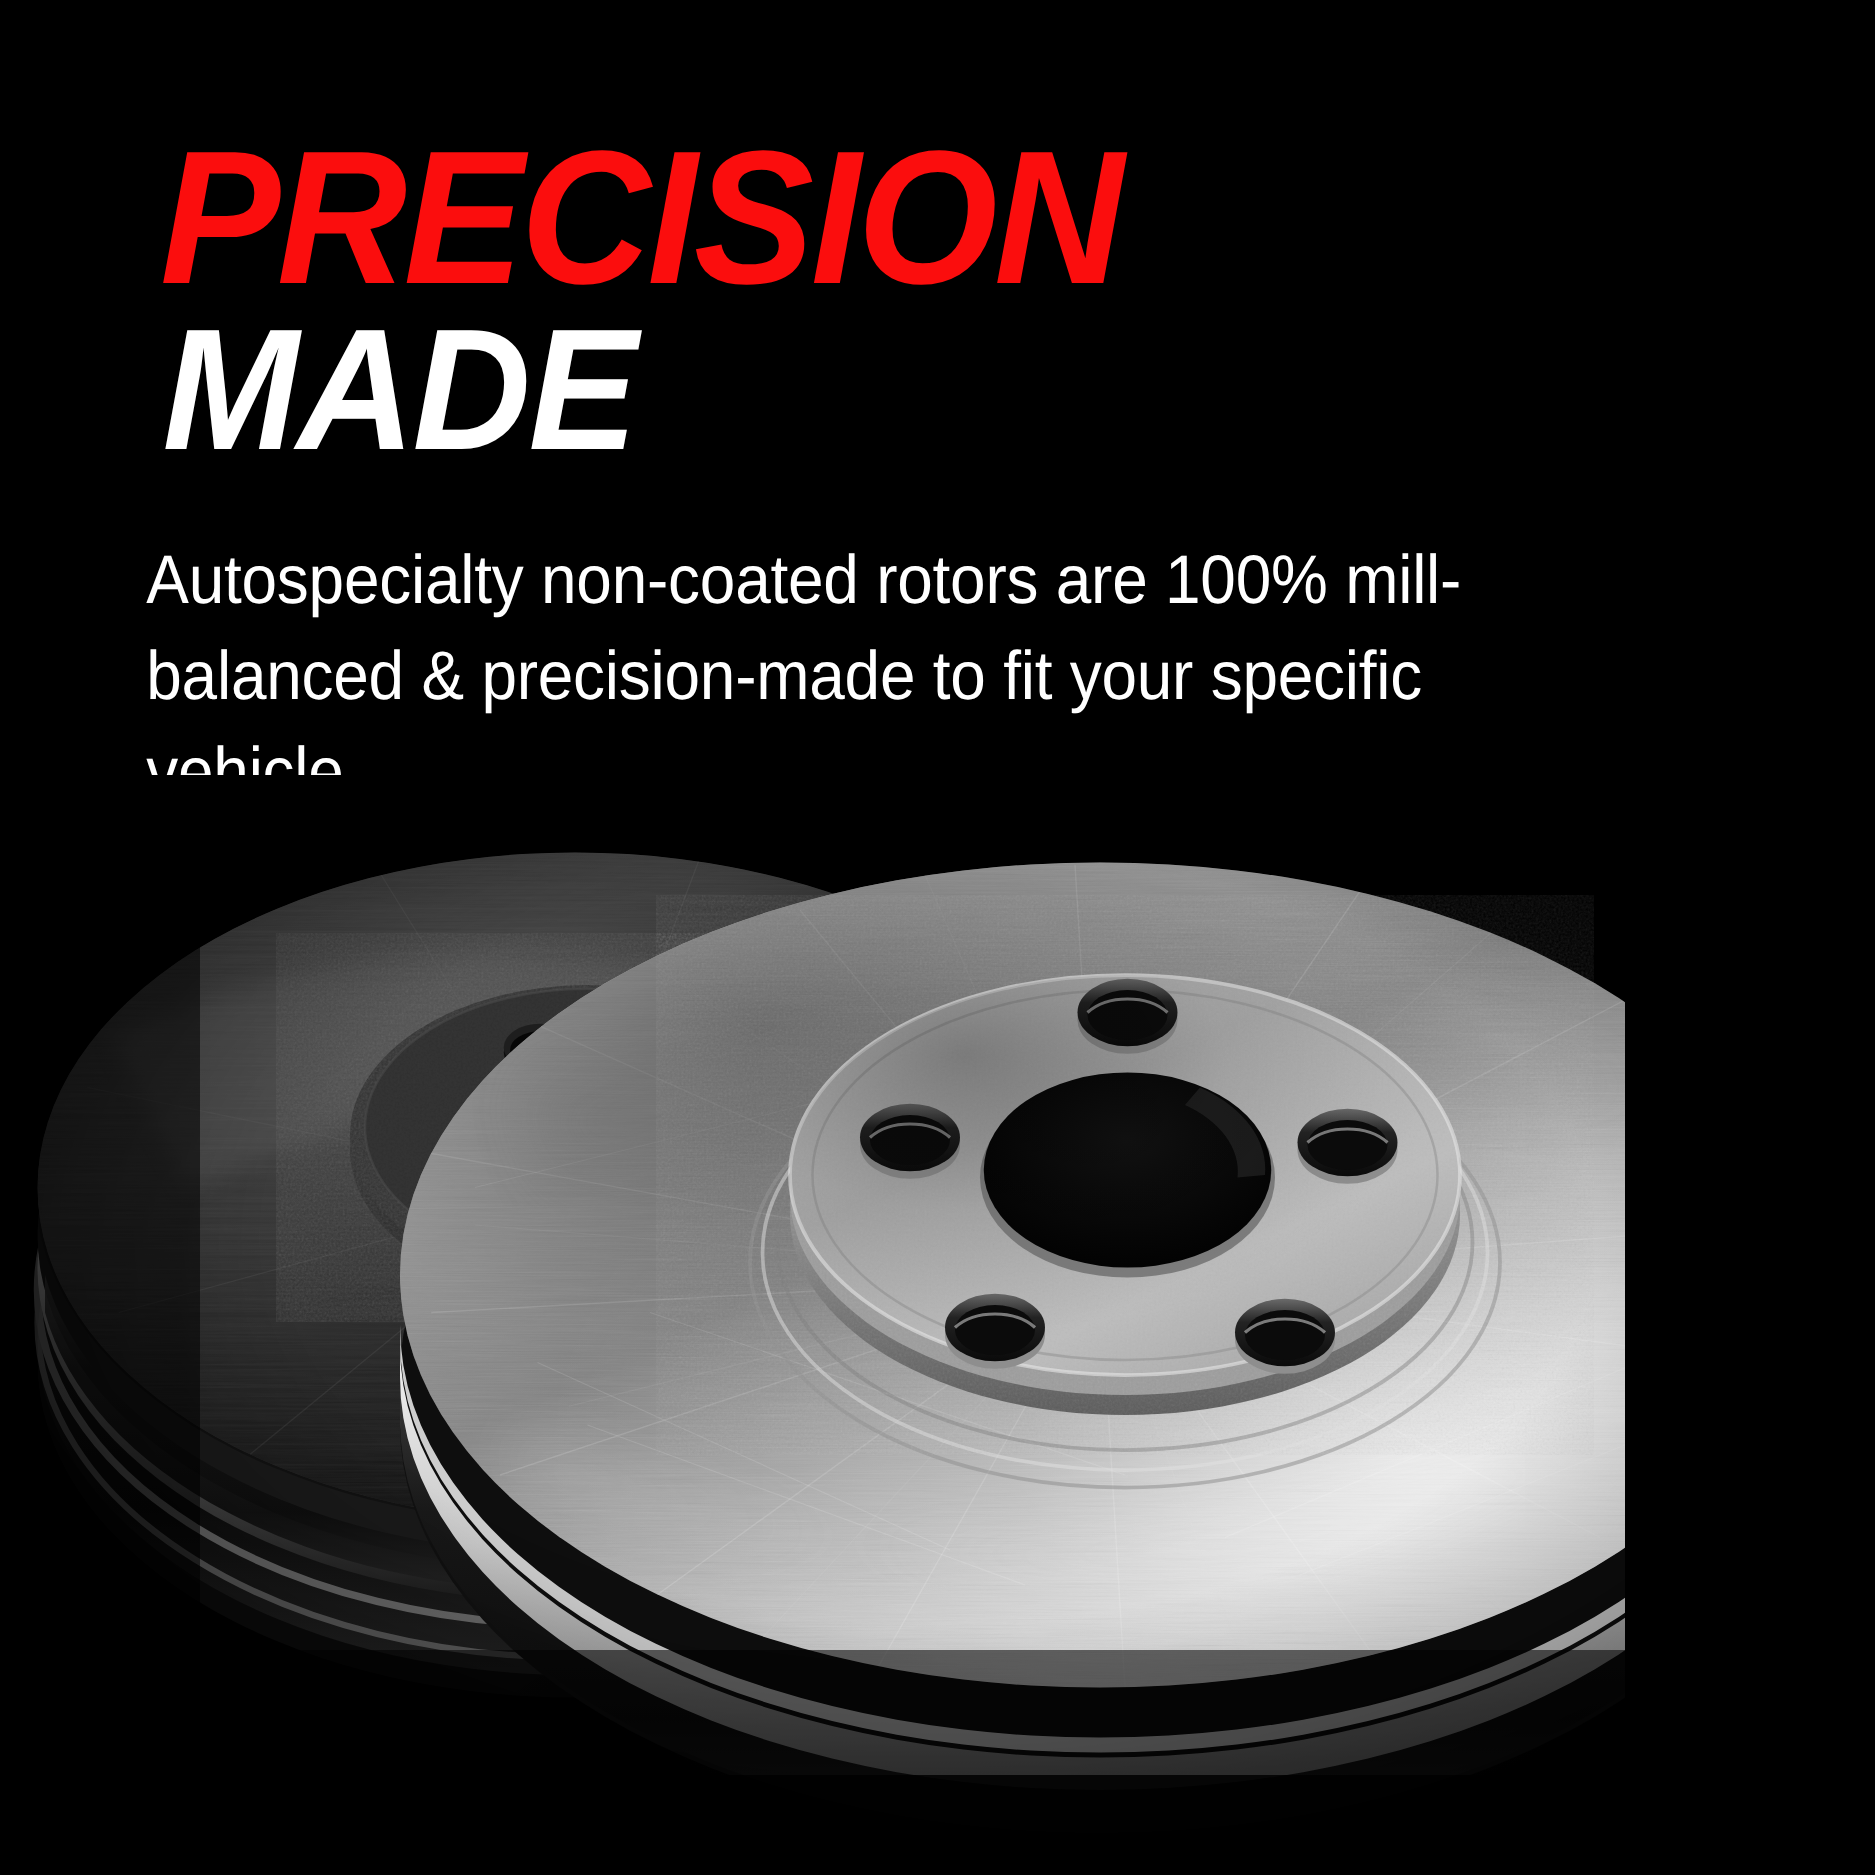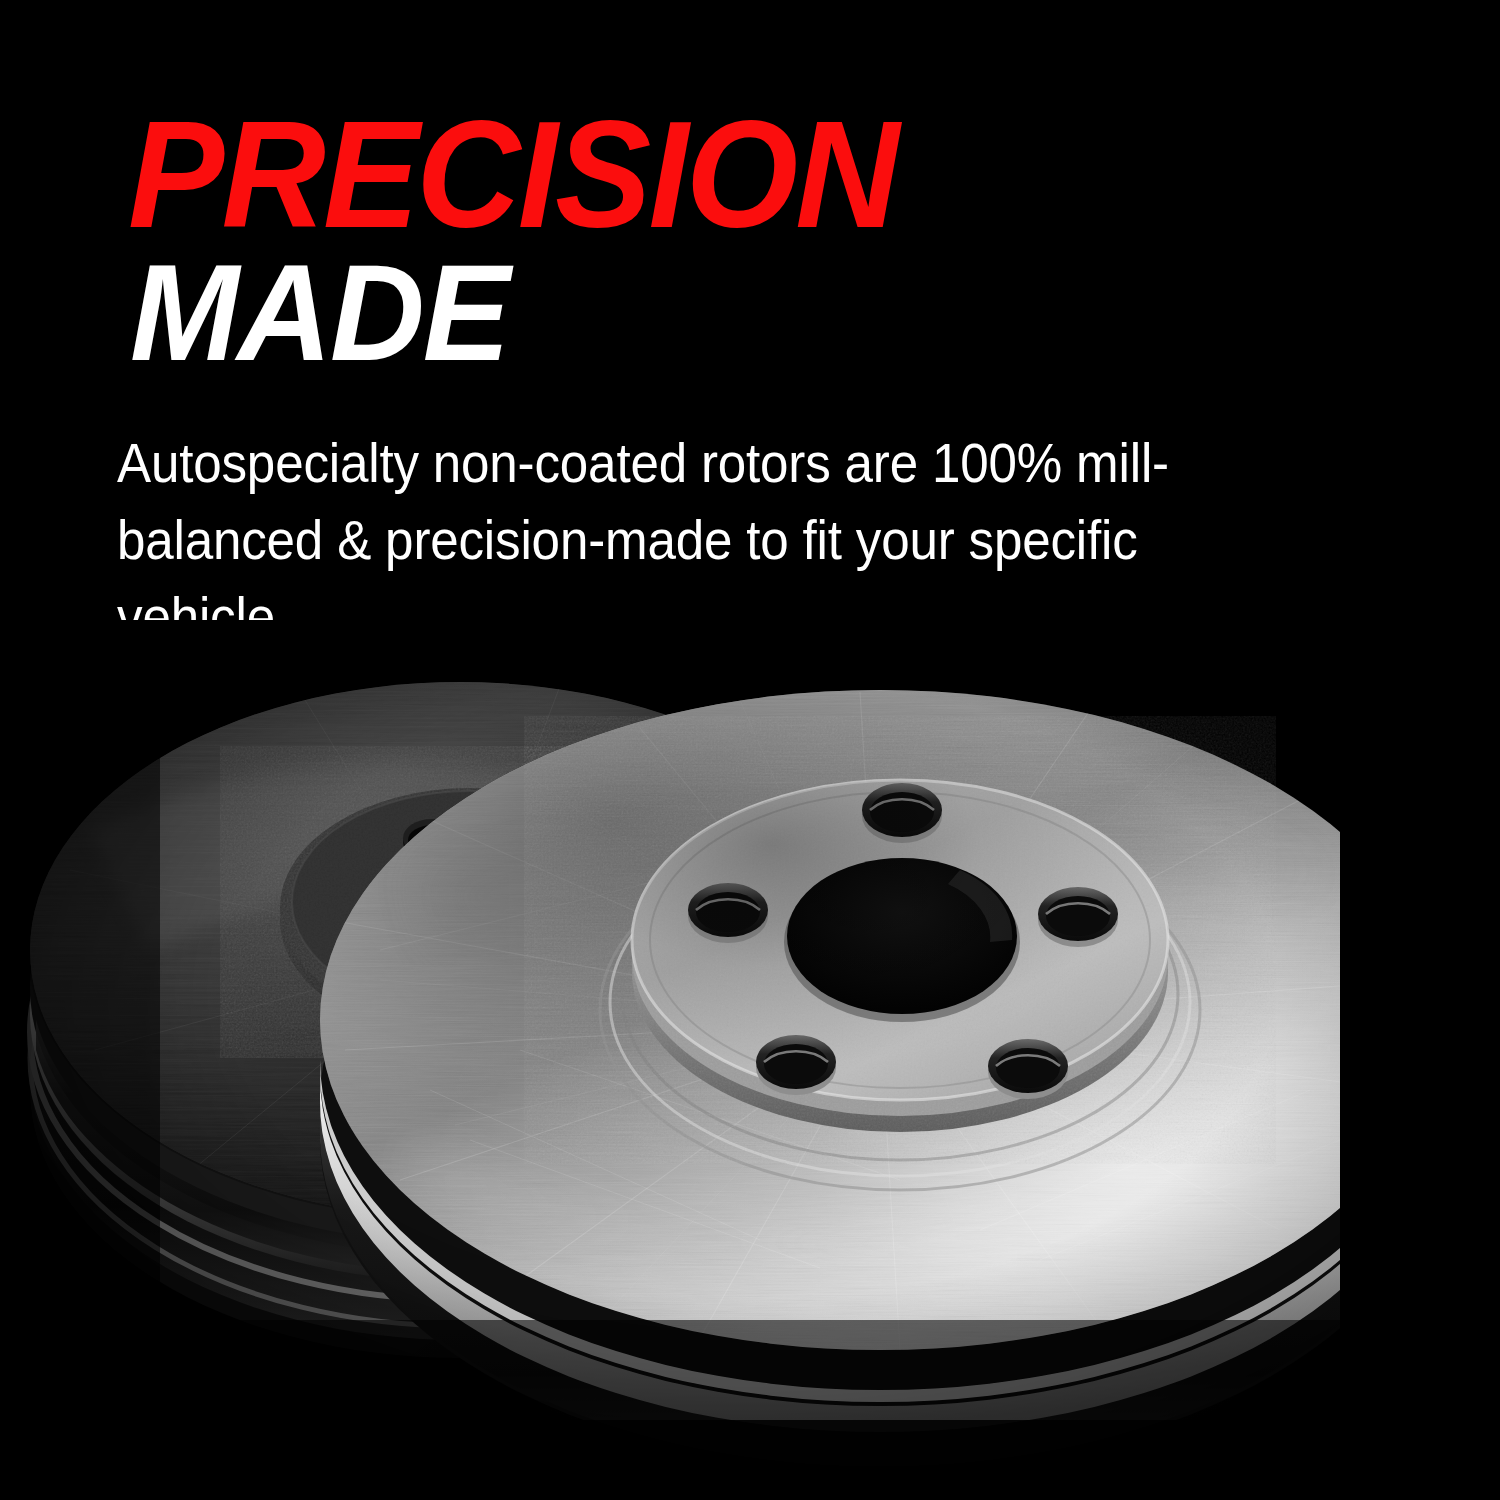--- a/index.html
+++ b/index.html
@@ -1,20 +1,19 @@
 <!DOCTYPE html>
 <html><head>
 <meta charset="utf-8">
 <style>
   html,body{margin:0;padding:0;background:#000;}
   #stage{
     position:relative;width:1300px;height:1500px;
     background:#000;overflow:hidden;
     font-family:"Liberation Sans",sans-serif;
-    padding-left:40px;
   }
   
   #headline-block{position:absolute;left:0;top:0;width:1500px;height:660px;}
   #headline-primary{
     position:absolute;left:128px;top:98px;
     font-family:"Liberation Sans",sans-serif;
     font-weight:700;font-style:italic;
     font-size:152px;line-height:152px;
     letter-spacing:-3px;
     transform:scaleX(.95);transform-origin:left top;

